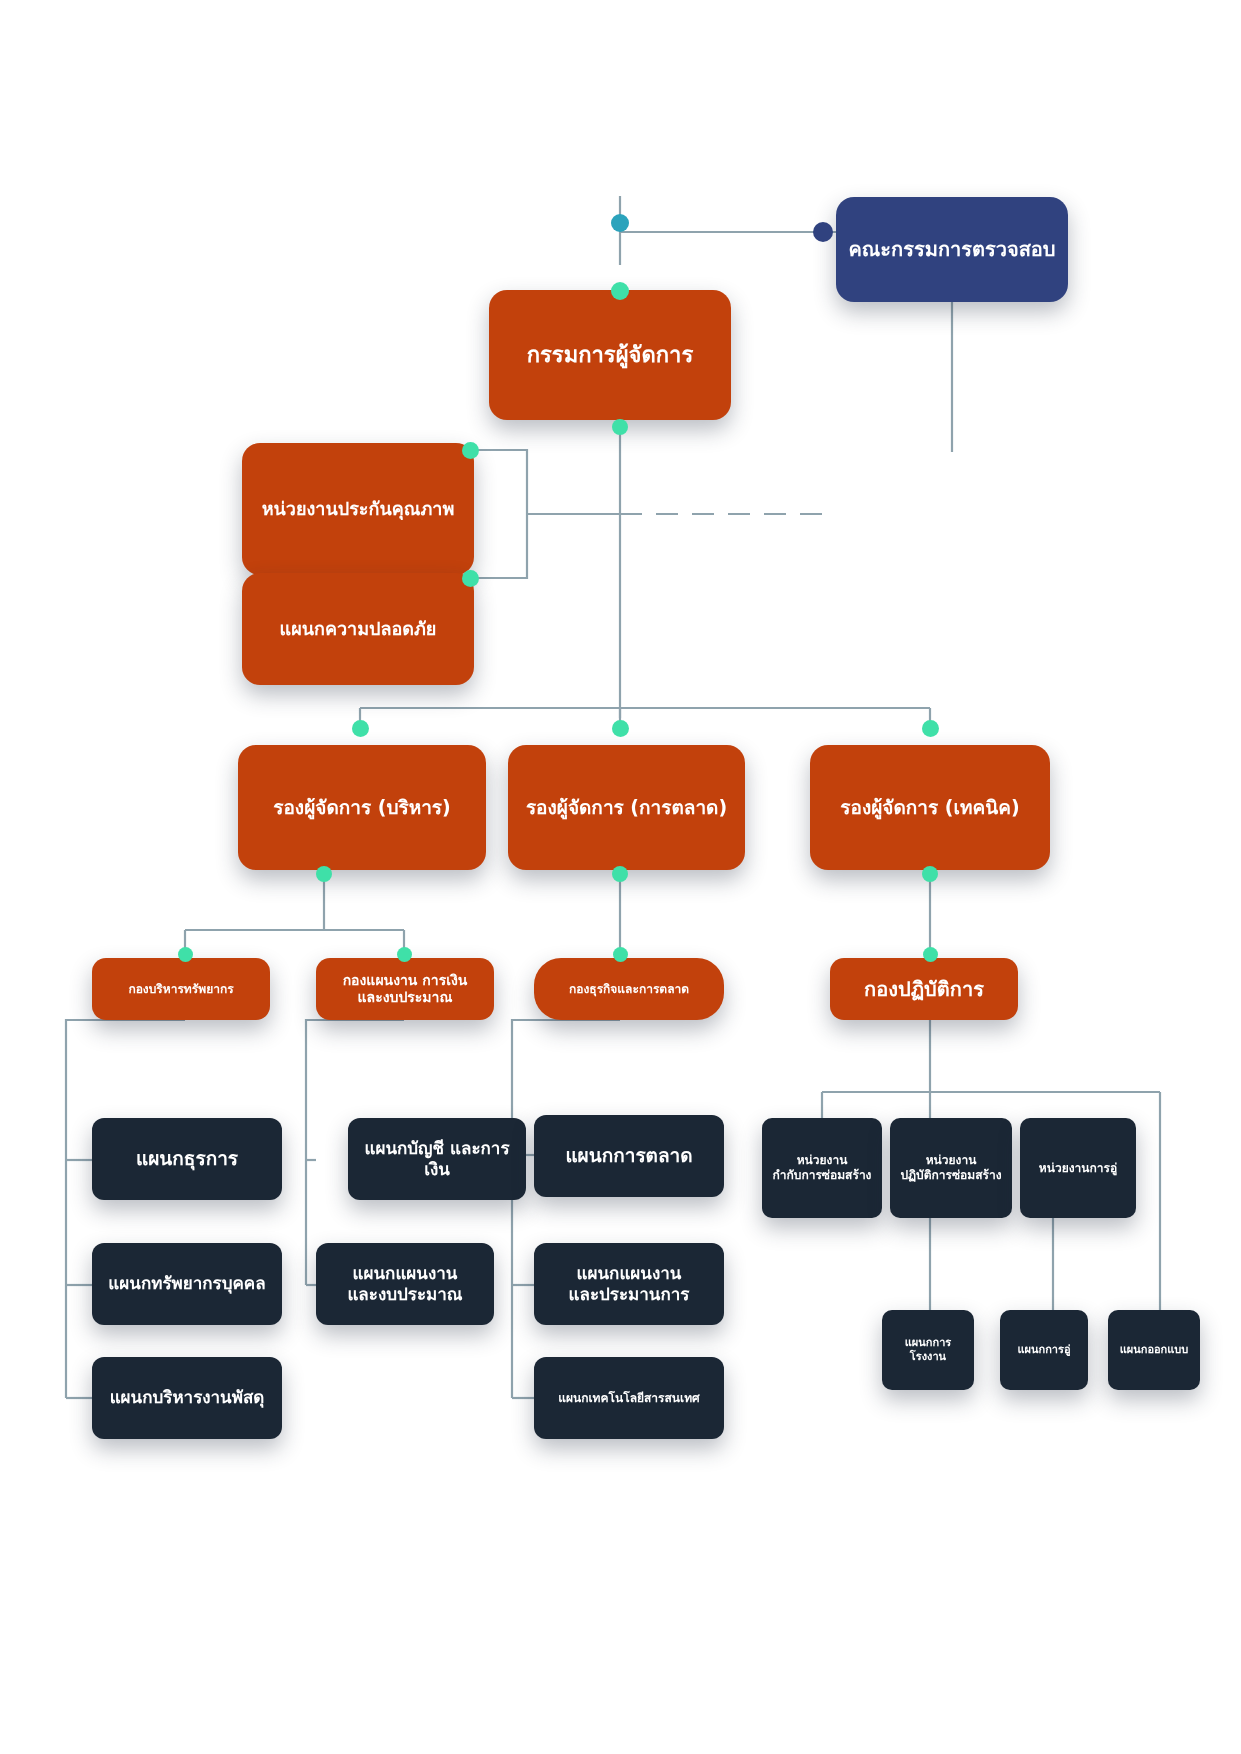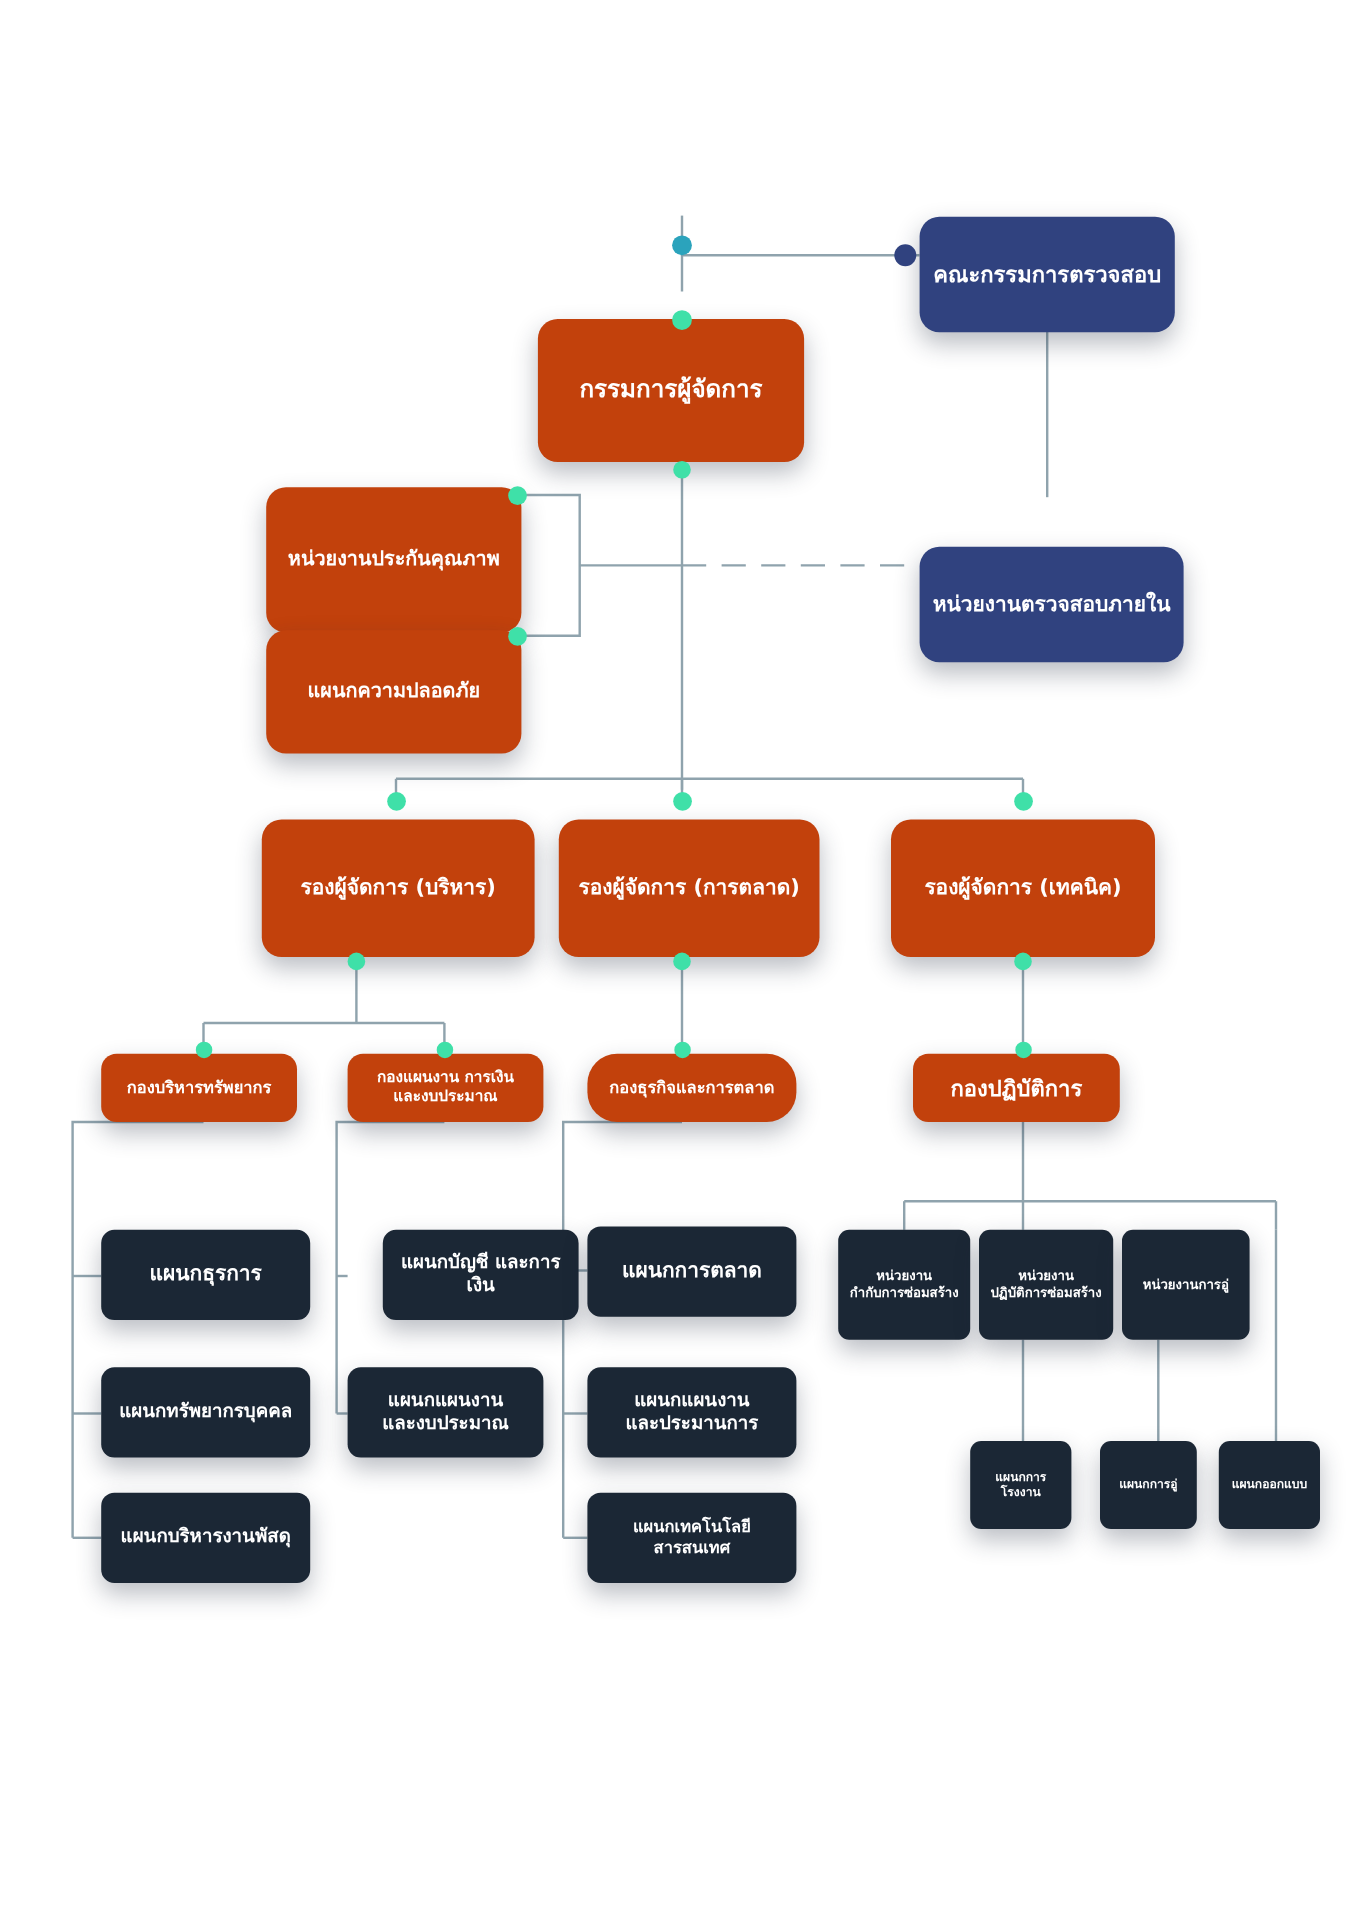--- a/index.html
+++ b/index.html
@@ -53,21 +53,21 @@
   .r18 { border-radius: 18px; }
   .r14 { border-radius: 14px; }
   .r12 { border-radius: 12px; }
   .r10 { border-radius: 10px; }
 
   .fs-22 { font-size: 22px; }
   .fs-20 { font-size: 20px; }
   .fs-19 { font-size: 19px; }
   .fs-18 { font-size: 18px; }
   .fs-17 { font-size: 17px; }
-  .fs-15 { font-size: 15px; }
+  .fs-15 { font-size: 12px; }
   .fs-12 { font-size: 12px; }
   .fs-11 { font-size: 11px; }
 
   .dot {
     position: absolute;
     border-radius: 50%;
     z-index: 4;
   }
   .dot-mint  { background: #3FE0A8; }
   .dot-teal  { background: #2BA3BC; }
@@ -156,23 +156,20 @@
 
 
   <div class="node navy fs-20 r18" style="left:836px; top:185px; width:232px; height:105px;margin-top:12px;">
     <span class="label">คณะกรรมการตรวจสอบ</span>
   </div>
 
   <div class="node mint fs-22 r18" style="left:489px; top:290px; width:242px; height:130px;">
     <span class="label">กรรมการผู้จัดการ</span>
   </div>
 
-  <div class="node navy fs-19 r18" style="left:836px; top:497px; width:240px; height:105px;">
-    <span class="label">หน่วยงานตรวจสอบภายใน</span>
-  </div>
 
   <div class="node mint fs-18 r18" style="left:242px; top:443px; width:232px; height:132px;">
     <span class="label">หน่วยงานประกันคุณภาพ</span>
   </div>
 
   <div class="node mint fs-18 r18" style="left:242px; top:573px; width:232px; height:112px;">
     <span class="label">แผนกความปลอดภัย</span>
   </div>
 
   <div class="node mint fs-19 r18" style="left:238px; top:745px; width:248px; height:125px;">

